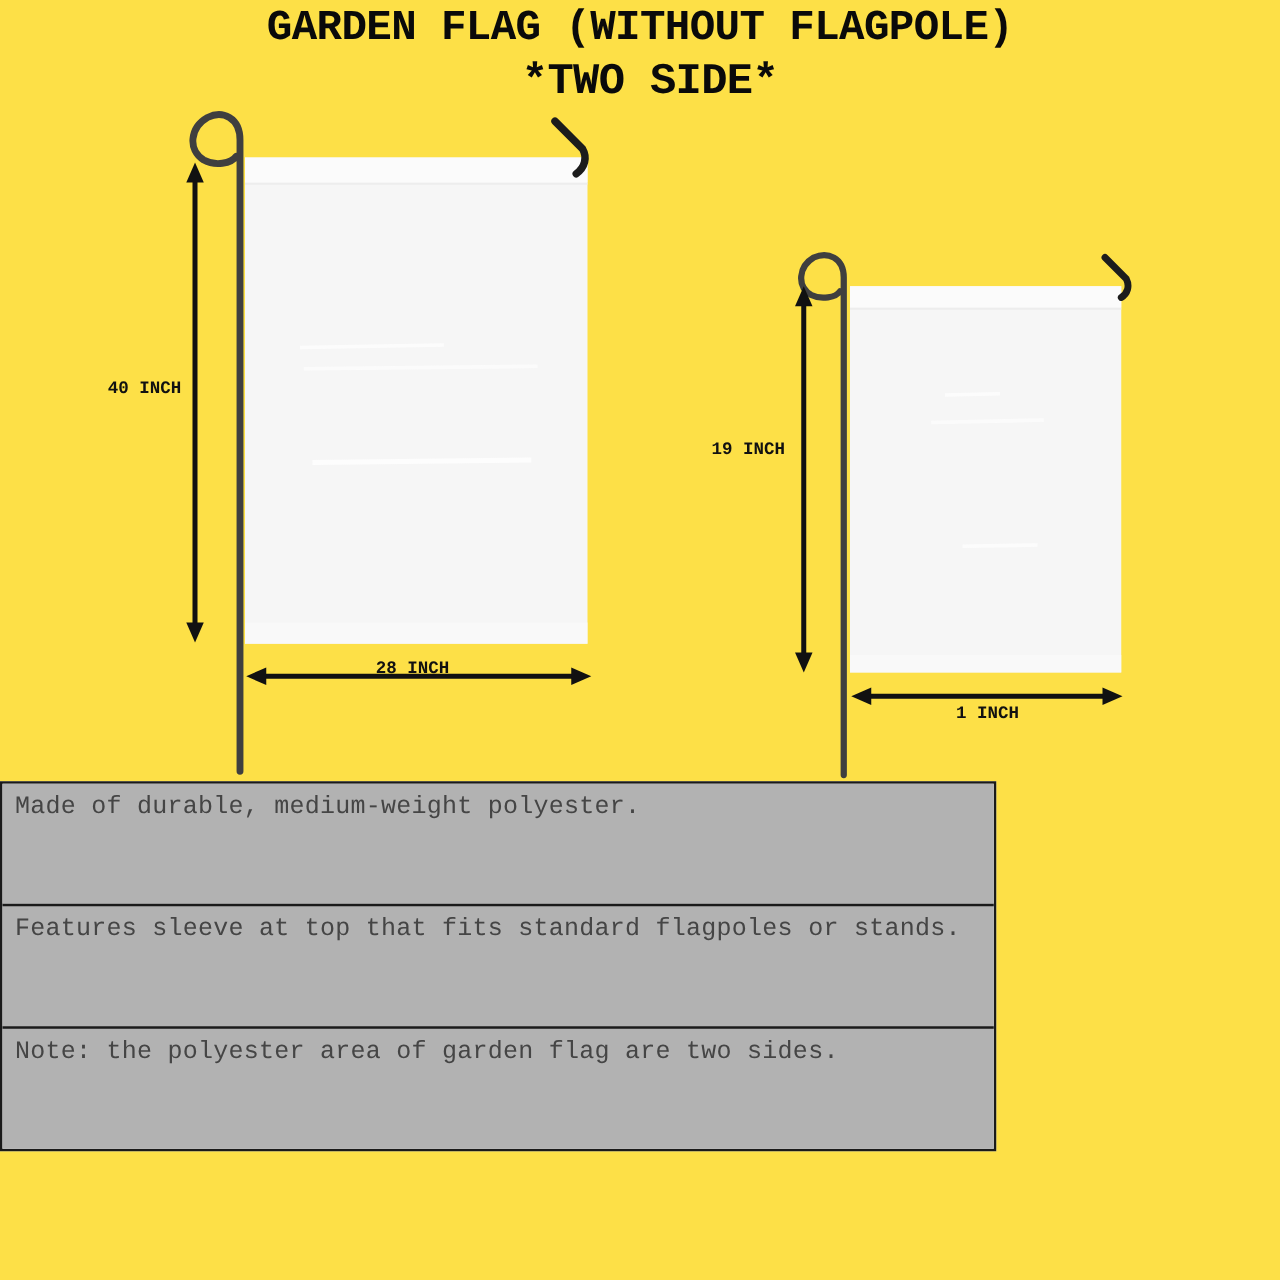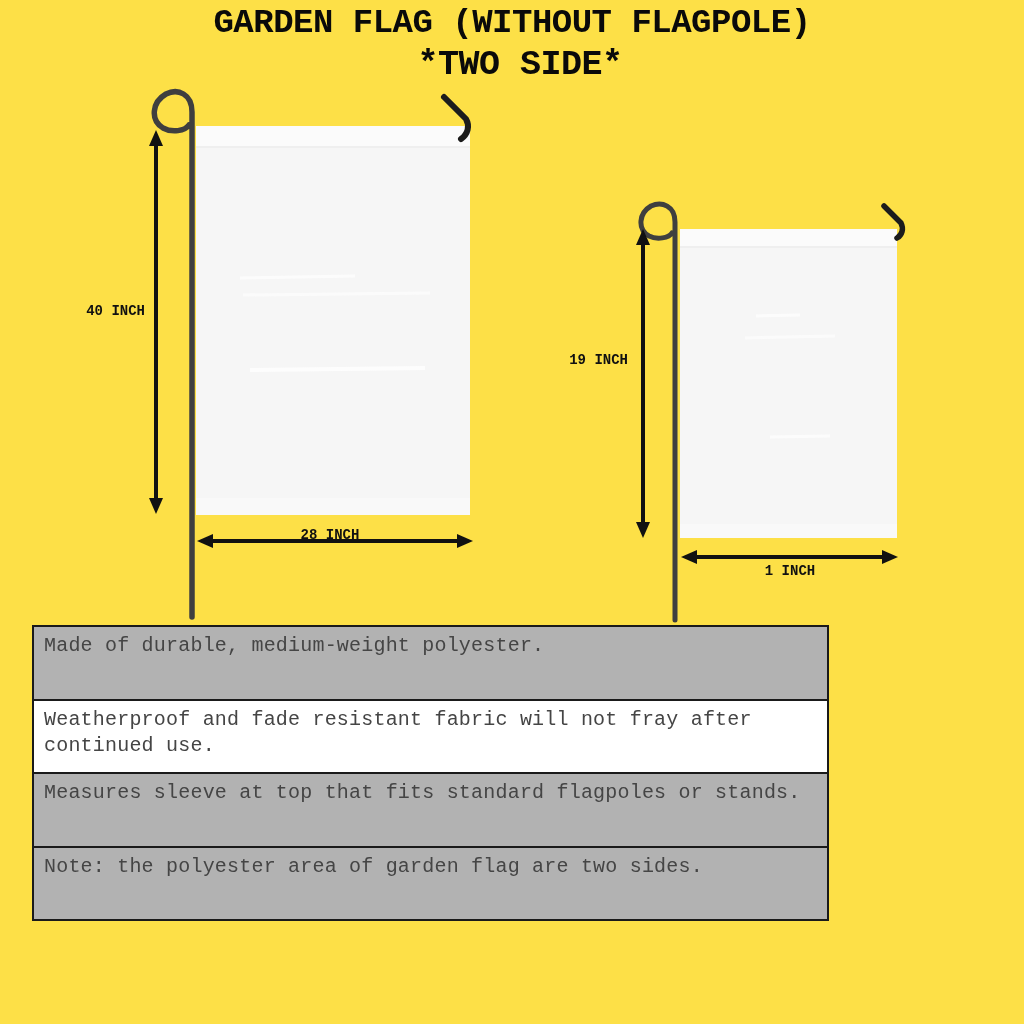--- a/index.html
+++ b/index.html
@@ -29,21 +29,21 @@
   .dim-label{
     position:absolute;font-size:14px;font-weight:700;color:#111111;
     letter-spacing:0px;white-space:nowrap;
   }
   .dim-label.right-align{text-align:right;}
   .dim-label.center-align{text-align:center;}
   
   .feature-table{
     position:absolute;left:0;top:625px;width:797px;height:296px;
     border:2px solid var(--table-border,#1a1a1a);box-sizing:border-box;
-    display:flex;flex-direction:column;background:#ffffff;margin-left:32px;
+    display:flex;flex-direction:column;background:#ffffff;
   }
   .feature-row{
     flex:1;display:flex;align-items:flex-start;
     padding:6px 10px;box-sizing:border-box;
     font-size:20px;line-height:26px;color:var(--row-text,#454545);
     letter-spacing:0.2px;
   }
   .feature-row + .feature-row{border-top:2px solid var(--table-border,#1a1a1a);}
   .feature-row.shaded{background:var(--row-shaded,#b2b2b2);}
   .feature-row.plain{background:var(--row-plain,#ffffff);}
@@ -122,18 +122,17 @@
     </g>
   </svg>
 
   <div class="dim-label right-align" style="left:40px;top:303px;width:105px;">40 INCH</div>
   <div class="dim-label center-align" style="left:255px;top:527px;width:150px;">28 INCH</div>
   <div class="dim-label right-align" style="left:530px;top:352px;width:98px;">19 INCH</div>
   <div class="dim-label center-align" style="left:715px;top:563px;width:150px;">1 INCH</div>
 
   <div class="feature-table">
     <div class="feature-row shaded">Made of durable, medium-weight polyester.</div>
-    <div class="feature-row plain">Weatherproof and fade resistant fabric will not fray after continued use.</div>
-    <div class="feature-row shaded">Measures sleeve at top that fits standard flagpoles or stands.</div>
+    <div class="feature-row shaded">Features sleeve at top that fits standard flagpoles or stands.</div>
     <div class="feature-row shaded">Note: the polyester area of garden flag are two sides.</div>
   </div>
 
 </div>
 
 </body></html>

